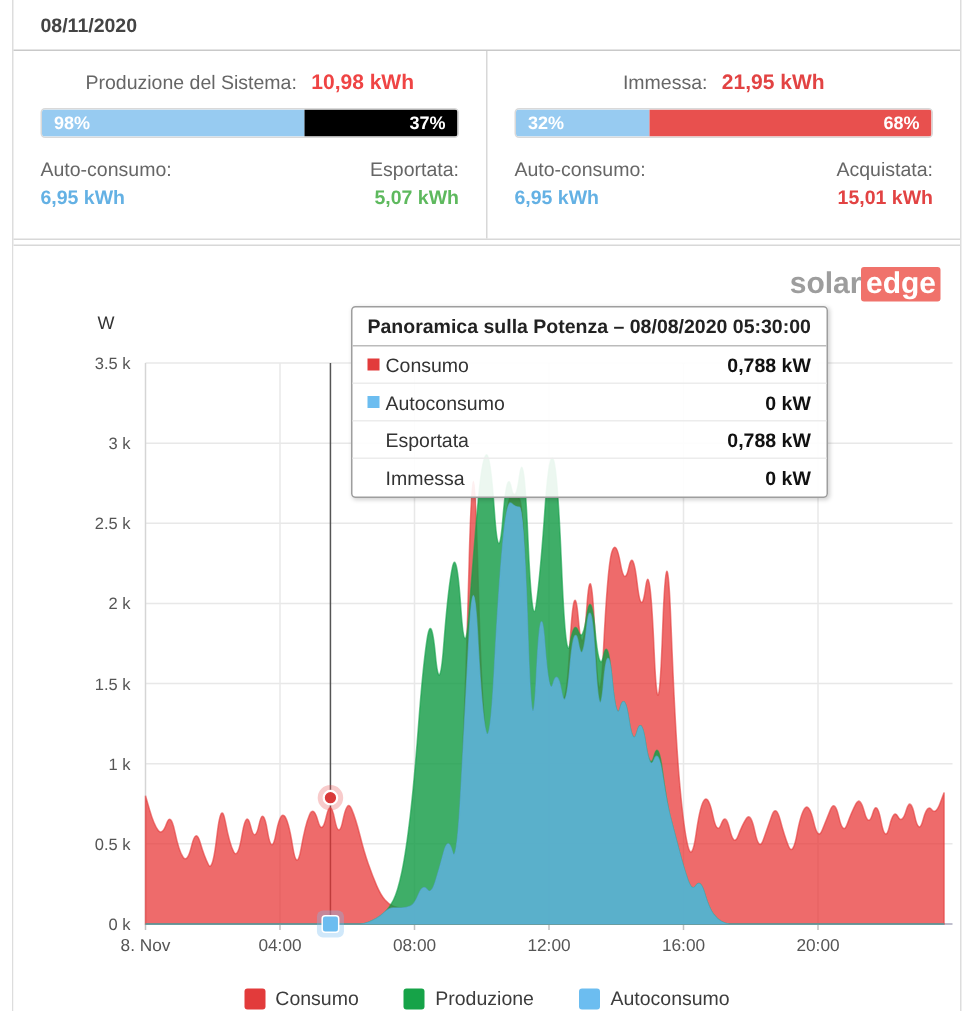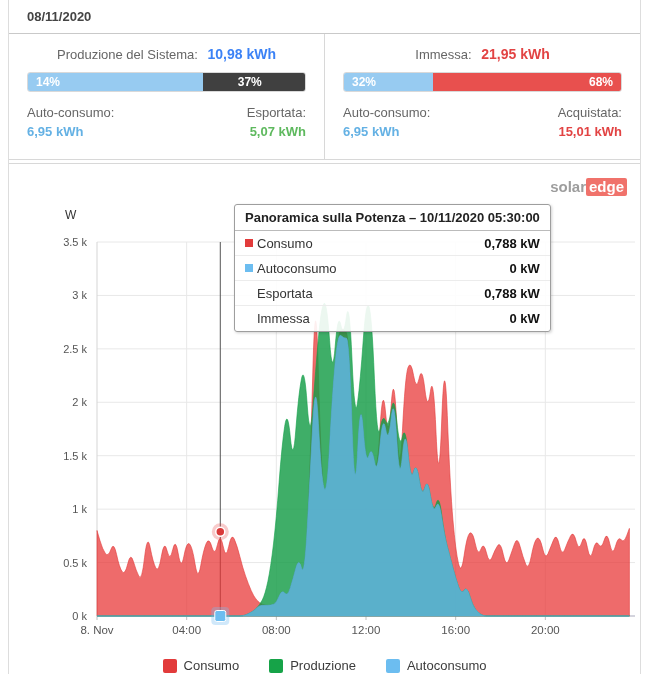--- a/index.html
+++ b/index.html
@@ -11,39 +11,39 @@
   
   .date-header { height:34px; border-bottom:1px solid #c9c9c9; display:flex; align-items:center; padding:0 18px; }
   .date-header span { font-size:13px; font-weight:bold; color:#444; }
 
   
   .cards { display:flex; height:126px; border-bottom:1px solid #d8d8d8; }
   .card { flex:1; padding:8px 18px 0 18px; }
   .card + .card { border-left:1px solid #d8d8d8; }
   .card-title { text-align:center; font-size:13px; color:#666; padding:4px 0 10px 0; }
   .card-title b { font-size:14px; margin-left:6px; }
-  .val-green { color:#3b82f6; }
+  .val-green { color:#ef4444; }
   .val-red { color:#e24343; }
   .val-blue { color:#64b1e4; }
   .val-ltgreen { color:#5eb95e; }
   .split-bar { height:20px; border-radius:3px; overflow:hidden; display:flex;
     border:1px solid rgba(0,0,0,0.15); box-shadow:inset 0 1px 1px rgba(255,255,255,.4); }
   .seg { height:100%; display:flex; align-items:center; font-size:12px; font-weight:bold; color:#fff; }
   .seg-blue { background:#97cbf1; justify-content:flex-start; padding-left:8px; }
-  .seg-green { background:#404040; justify-content:center; padding-right:8px; }
+  .seg-green { background:#000000; justify-content:flex-end; padding-right:8px; }
   .seg-red { background:#e8504e; justify-content:flex-end; padding-right:8px; }
   .card-stats { display:flex; justify-content:space-between; margin-top:11px; }
   .stat { font-size:13px; color:#666; line-height:19px; }
   .stat.right { text-align:right; }
   .stat b { font-size:13px; }
 
   
   .chart-panel { position:relative; margin-top:3px; height:521px;
     border-top:1px solid #d8d8d8; border-bottom:1px solid #d8d8d8; background:#fff; }
-  .logo { position:absolute; top:14px; right:13px; font-size:15px; font-weight:bold; opacity:.85; }
+  .logo { position:absolute; top:14px; right:13px; font-size:20px; font-weight:bold; opacity:.85; }
   .logo .p1 { color:#8c8c8c; }
   .logo .p2 { color:#fff; background:#ee5a52; padding:0 3px 1px 3px; border-radius:2px; }
   .y-title { position:absolute; left:56px; top:44px; font-size:12px; color:#333; }
   #chart-svg { position:absolute; left:0; top:0; width:649px; height:485px; }
 
   
   .tooltip { position:absolute; left:225px; top:40px; min-width:312px; z-index:5;
     background:rgba(255,255,255,0.90); border:1px solid #9e9e9e; border-radius:3px;
     box-shadow:1px 1px 3px rgba(0,0,0,0.18); font-size:13px; color:#222; }
   .tt-title { font-weight:bold; padding:5px 10px; border-bottom:1px solid #bbb; white-space:nowrap; }
@@ -75,21 +75,21 @@
 
   <div class="cards">
 
     <div class="card">
       <div class="card-title">
         <span>Produzione del Sistema:</span>
         <b class="val-green">10,98 kWh</b>
       </div>
       <div class="split-bar">
         <div class="seg seg-blue" id="prod-seg-left" style="width: 63%;">
-          <span>14%</span>
+          <span>98%</span>
         </div>
         <div class="seg seg-green" id="prod-seg-right" style="width: 37%;">
           <span>37%</span>
         </div>
       </div>
       <div class="card-stats">
         <div class="stat">
           <div>Auto-consumo:</div>
           <b class="val-blue">6,95 kWh</b>
         </div>
@@ -170,21 +170,21 @@
         <path d="M88.0,366.5Q88.0,366.5 90.8,376.1Q93.6,385.7 96.4,389.5Q99.2,393.2 102.0,385.2Q104.8,377.2 107.6,390.6Q110.4,403.9 113.2,407.7Q116.0,411.4 118.8,399.6Q121.6,387.9 124.4,397.5Q127.2,407.1 130.0,412.5Q132.8,417.8 135.6,393.2Q138.4,368.7 141.2,383.6Q144.0,398.6 146.8,403.9Q149.6,409.3 152.4,392.2Q155.3,375.1 158.1,386.8Q160.9,398.6 163.7,385.7Q166.5,372.9 169.3,390.0Q172.1,407.1 174.9,392.2Q177.7,377.2 180.5,379.9Q183.3,382.5 186.1,400.2Q188.9,417.8 191.7,401.8Q194.5,385.7 197.3,379.3Q200.1,372.9 202.9,383.1Q205.7,393.2 208.5,380.5Q211.3,367.8 214.1,382.1Q216.9,396.4 219.7,382.5Q222.5,368.7 225.3,375.1Q228.1,381.5 230.9,392.7Q233.7,403.9 236.5,411.9Q239.3,419.9 242.1,426.4Q244.9,432.8 247.7,436.0Q250.5,439.2 253.3,440.2Q256.1,441.3 258.9,441.3Q261.7,441.3 264.5,440.2Q267.3,439.2 270.1,432.2Q272.9,425.3 275.7,429.0Q278.5,432.8 281.3,423.7Q284.1,414.6 286.9,403.9Q289.8,393.2 292.6,403.9Q295.4,414.6 298.2,363.8Q301.0,313.1 303.8,208.9Q306.6,104.7 309.4,208.9Q312.2,313.1 315.0,323.8Q317.8,334.5 320.6,281.0Q323.4,227.6 326.2,198.2Q329.0,168.8 331.8,166.2Q334.6,163.5 337.4,168.8Q340.2,174.2 343.0,259.7Q345.8,345.1 348.6,286.4Q351.4,227.6 354.2,265.0Q357.0,302.4 359.8,291.7Q362.6,281.0 365.4,297.1Q368.2,313.1 371.0,265.0Q373.8,216.9 376.6,249.0Q379.4,281.0 382.2,241.0Q385.0,200.9 387.8,262.3Q390.6,323.8 393.4,267.7Q396.2,211.6 399.0,203.6Q401.8,195.5 404.6,211.6Q407.4,227.6 410.2,214.2Q413.0,200.9 415.8,224.9Q418.6,249.0 421.4,227.6Q424.3,206.2 427.1,270.3Q429.9,334.5 432.7,257.0Q435.5,179.5 438.3,251.6Q441.1,323.8 443.9,355.8Q446.7,387.9 449.5,399.6Q452.3,411.4 455.1,391.6Q457.9,371.9 460.7,369.2Q463.5,366.5 466.3,379.9Q469.1,393.2 471.9,385.2Q474.7,377.2 477.5,389.0Q480.3,400.7 483.1,393.2Q485.9,385.7 488.7,381.5Q491.5,377.2 494.3,390.6Q497.1,403.9 499.9,395.9Q502.7,387.9 505.5,379.9Q508.3,371.9 511.1,382.5Q513.9,393.2 516.7,400.2Q519.5,407.1 522.3,392.2Q525.1,377.2 527.9,374.5Q530.7,371.9 533.5,384.1Q536.3,396.4 539.1,389.5Q541.9,382.5 544.7,375.6Q547.5,368.7 550.3,380.9Q553.1,393.2 555.9,385.2Q558.8,377.2 561.6,371.9Q564.4,366.5 567.2,377.2Q570.0,387.9 572.8,378.3Q575.6,368.7 578.4,383.6Q581.2,398.6 584.0,386.8Q586.8,375.1 589.6,380.4Q592.4,385.7 595.2,376.1Q598.0,366.5 600.8,379.9Q603.6,393.2 606.4,382.5Q609.2,371.9 612.0,375.6Q614.8,379.3 617.6,371.9L620.4,364.4L620.4,452L88.0,452Z" fill="rgba(232,50,50,0.72)" stroke="#e23b3b" stroke-width="1" stroke-opacity="0.6"></path>
         <path d="M88.0,452.0Q88.0,452.0 90.8,452.0Q93.6,452.0 96.4,452.0Q99.2,452.0 102.0,452.0Q104.8,452.0 107.6,452.0Q110.4,452.0 113.2,452.0Q116.0,452.0 118.8,452.0Q121.6,452.0 124.4,452.0Q127.2,452.0 130.0,452.0Q132.8,452.0 135.6,452.0Q138.4,452.0 141.2,452.0Q144.0,452.0 146.8,452.0Q149.6,452.0 152.4,452.0Q155.3,452.0 158.1,452.0Q160.9,452.0 163.7,452.0Q166.5,452.0 169.3,452.0Q172.1,452.0 174.9,452.0Q177.7,452.0 180.5,452.0Q183.3,452.0 186.1,452.0Q188.9,452.0 191.7,452.0Q194.5,452.0 197.3,452.0Q200.1,452.0 202.9,452.0Q205.7,452.0 208.5,452.0Q211.3,452.0 214.1,452.0Q216.9,452.0 219.7,452.0Q222.5,452.0 225.3,452.0Q228.1,452.0 230.9,452.0Q233.7,452.0 236.5,450.9Q239.3,449.9 242.1,448.3Q244.9,446.7 247.7,444.0Q250.5,441.3 253.3,436.0Q256.1,430.6 258.9,417.3Q261.7,403.9 264.5,379.9Q267.3,355.8 270.1,318.4Q272.9,281.0 275.7,262.3Q278.5,243.6 281.3,273.0Q284.1,302.4 286.9,265.0Q289.8,227.6 292.6,214.2Q295.4,200.9 298.2,241.0Q301.0,281.0 303.8,243.6Q306.6,206.2 309.4,174.2Q312.2,142.1 315.0,139.4Q317.8,136.8 320.6,176.8Q323.4,216.9 326.2,182.2Q329.0,147.5 331.8,160.8Q334.6,174.2 337.4,152.8Q340.2,131.4 343.0,195.5Q345.8,259.7 348.6,238.3Q351.4,216.9 354.2,176.8Q357.0,136.8 359.8,142.1Q362.6,147.5 365.4,214.2Q368.2,281.0 371.0,265.0Q373.8,249.0 376.6,257.0Q379.4,265.0 382.2,246.3Q385.0,227.6 387.8,257.0Q390.6,286.4 393.4,273.0Q396.2,259.7 399.0,289.0Q401.8,318.4 404.6,307.7Q407.4,297.1 410.2,315.8Q413.0,334.5 415.8,323.8Q418.6,313.1 421.4,331.8Q424.3,350.5 427.1,339.8Q429.9,329.1 432.7,350.5Q435.5,371.9 438.3,382.5Q441.1,393.2 443.9,403.9Q446.7,414.6 449.5,422.6Q452.3,430.6 455.1,426.4Q457.9,422.1 460.7,431.7Q463.5,441.3 466.3,445.1Q469.1,448.8 471.9,450.4Q474.7,452.0 477.5,452.0Q480.3,452.0 483.1,452.0Q485.9,452.0 488.7,452.0Q491.5,452.0 494.3,452.0Q497.1,452.0 499.9,452.0Q502.7,452.0 505.5,452.0Q508.3,452.0 511.1,452.0Q513.9,452.0 516.7,452.0Q519.5,452.0 522.3,452.0Q525.1,452.0 527.9,452.0Q530.7,452.0 533.5,452.0Q536.3,452.0 539.1,452.0Q541.9,452.0 544.7,452.0Q547.5,452.0 550.3,452.0Q553.1,452.0 555.9,452.0Q558.8,452.0 561.6,452.0Q564.4,452.0 567.2,452.0Q570.0,452.0 572.8,452.0Q575.6,452.0 578.4,452.0Q581.2,452.0 584.0,452.0Q586.8,452.0 589.6,452.0Q592.4,452.0 595.2,452.0Q598.0,452.0 600.8,452.0Q603.6,452.0 606.4,452.0Q609.2,452.0 612.0,452.0Q614.8,452.0 617.6,452.0L620.4,452.0L620.4,452L88.0,452Z" fill="rgba(21,156,71,0.82)" stroke="#13a04a" stroke-width="1" stroke-opacity="0.6"></path>
         <path d="M88.0,452.0Q88.0,452.0 90.8,452.0Q93.6,452.0 96.4,452.0Q99.2,452.0 102.0,452.0Q104.8,452.0 107.6,452.0Q110.4,452.0 113.2,452.0Q116.0,452.0 118.8,452.0Q121.6,452.0 124.4,452.0Q127.2,452.0 130.0,452.0Q132.8,452.0 135.6,452.0Q138.4,452.0 141.2,452.0Q144.0,452.0 146.8,452.0Q149.6,452.0 152.4,452.0Q155.3,452.0 158.1,452.0Q160.9,452.0 163.7,452.0Q166.5,452.0 169.3,452.0Q172.1,452.0 174.9,452.0Q177.7,452.0 180.5,452.0Q183.3,452.0 186.1,452.0Q188.9,452.0 191.7,452.0Q194.5,452.0 197.3,452.0Q200.1,452.0 202.9,452.0Q205.7,452.0 208.5,452.0Q211.3,452.0 214.1,452.0Q216.9,452.0 219.7,452.0Q222.5,452.0 225.3,452.0Q228.1,452.0 230.9,452.0Q233.7,452.0 236.5,450.9Q239.3,449.9 242.1,448.3Q244.9,446.7 247.7,444.0Q250.5,441.3 253.3,441.3Q256.1,441.3 258.9,441.3Q261.7,441.3 264.5,440.2Q267.3,439.2 270.1,432.2Q272.9,425.3 275.7,429.0Q278.5,432.8 281.3,423.7Q284.1,414.6 286.9,403.9Q289.8,393.2 292.6,403.9Q295.4,414.6 298.2,363.8Q301.0,313.1 303.8,259.7Q306.6,206.2 309.4,259.7Q312.2,313.1 315.0,323.8Q317.8,334.5 320.6,281.0Q323.4,227.6 326.2,198.2Q329.0,168.8 331.8,171.5Q334.6,174.2 337.4,174.2Q340.2,174.2 343.0,259.7Q345.8,345.1 348.6,286.4Q351.4,227.6 354.2,265.0Q357.0,302.4 359.8,291.7Q362.6,281.0 365.4,297.1Q368.2,313.1 371.0,281.0Q373.8,249.0 376.6,265.0Q379.4,281.0 382.2,254.3Q385.0,227.6 387.8,275.7Q390.6,323.8 393.4,291.7Q396.2,259.7 399.0,289.0Q401.8,318.4 404.6,307.7Q407.4,297.1 410.2,315.8Q413.0,334.5 415.8,323.8Q418.6,313.1 421.4,331.8Q424.3,350.5 427.1,342.5Q429.9,334.5 432.7,353.2Q435.5,371.9 438.3,382.5Q441.1,393.2 443.9,403.9Q446.7,414.6 449.5,422.6Q452.3,430.6 455.1,426.4Q457.9,422.1 460.7,431.7Q463.5,441.3 466.3,445.1Q469.1,448.8 471.9,450.4Q474.7,452.0 477.5,452.0Q480.3,452.0 483.1,452.0Q485.9,452.0 488.7,452.0Q491.5,452.0 494.3,452.0Q497.1,452.0 499.9,452.0Q502.7,452.0 505.5,452.0Q508.3,452.0 511.1,452.0Q513.9,452.0 516.7,452.0Q519.5,452.0 522.3,452.0Q525.1,452.0 527.9,452.0Q530.7,452.0 533.5,452.0Q536.3,452.0 539.1,452.0Q541.9,452.0 544.7,452.0Q547.5,452.0 550.3,452.0Q553.1,452.0 555.9,452.0Q558.8,452.0 561.6,452.0Q564.4,452.0 567.2,452.0Q570.0,452.0 572.8,452.0Q575.6,452.0 578.4,452.0Q581.2,452.0 584.0,452.0Q586.8,452.0 589.6,452.0Q592.4,452.0 595.2,452.0Q598.0,452.0 600.8,452.0Q603.6,452.0 606.4,452.0Q609.2,452.0 612.0,452.0Q614.8,452.0 617.6,452.0L620.4,452.0L620.4,452L88.0,452Z" fill="rgba(93,178,214,0.92)" stroke="#58b0dd" stroke-width="1" stroke-opacity="0.6"></path>
         <circle cx="211.29166666666669" cy="367.79657142857144" r="8.5" fill="rgba(230,70,70,0.28)"></circle>
         <circle cx="211.29166666666669" cy="367.79657142857144" r="4.5" fill="#d93a3a" stroke="#ffffff" stroke-width="1.5"></circle>
         <rect x="202.29166666666669" y="443" width="18" height="18" rx="4" fill="rgba(120,190,240,0.35)"></rect>
         <rect x="205.79166666666669" y="446.5" width="11" height="11" rx="2" fill="#6cbdf0" stroke="#ffffff" stroke-width="1"></rect>
       </svg>
 
     <div class="tooltip">
-      <div class="tt-title">Panoramica sulla Potenza – 10/11/2020 05:30:00</div>
+      <div class="tt-title">Panoramica sulla Potenza – 08/08/2020 05:30:00</div>
       <div class="tt-row">
         <span class="tt-swatch sw-red"></span>
         <span class="tt-label">Consumo</span>
         <span class="tt-value">0,788 kW</span>
       </div>
       <div class="tt-row">
         <span class="tt-swatch sw-blue"></span>
         <span class="tt-label">Autoconsumo</span>
         <span class="tt-value">0 kW</span>
       </div>

